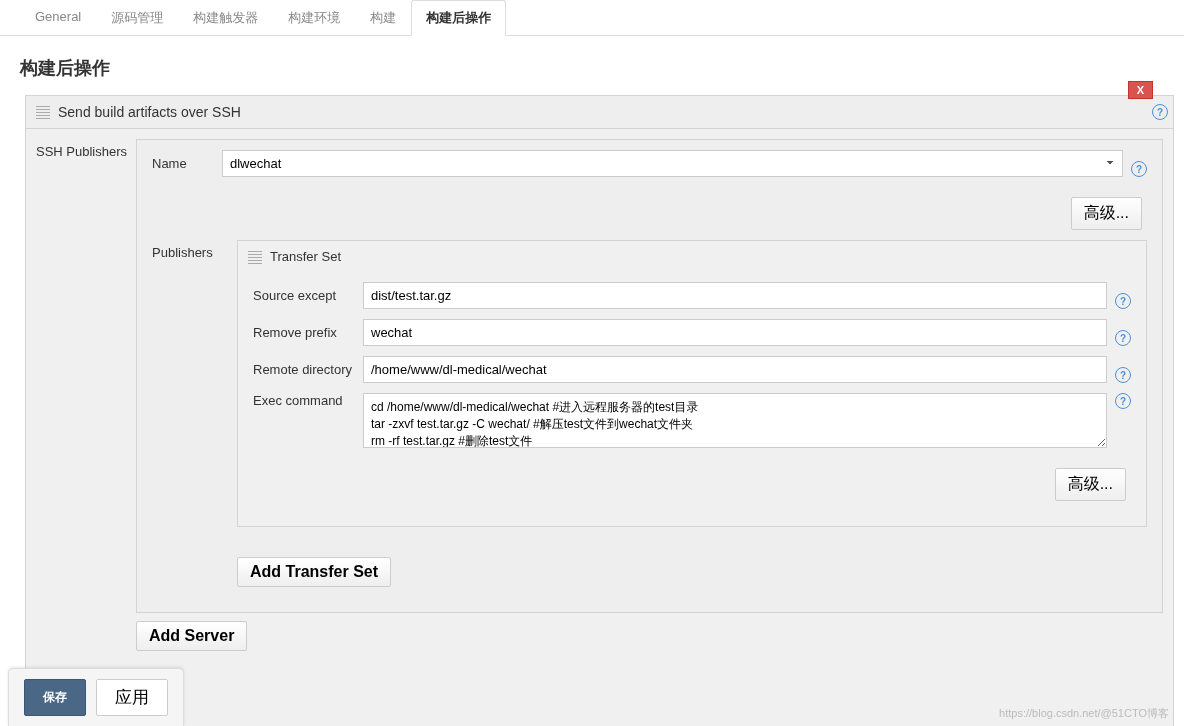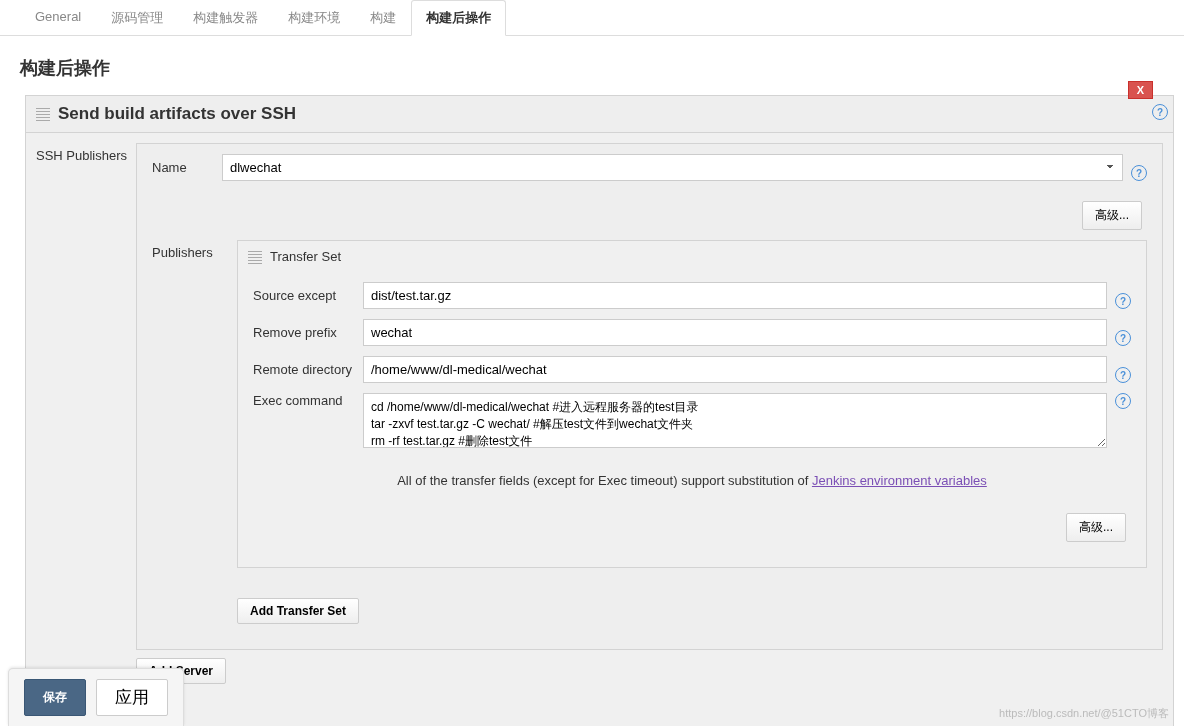--- a/index.html
+++ b/index.html
@@ -5,37 +5,37 @@
 * { box-sizing: border-box; margin: 0; padding: 0; }
 body { font-family: "Helvetica Neue", Arial, sans-serif; font-size: 13px; color: #333; background: #fff; width: 1184px; }
 .tabs { display: flex; border-bottom: 1px solid #ddd; padding-left: 20px; background: #fff; }
 .tab { padding: 8px 14px; color: #888; cursor: pointer; border: 1px solid transparent; border-bottom: none; }
 .tab.active { color: #333; font-weight: bold; border: 1px solid #ddd; border-bottom: 1px solid #fff; background: #fff; margin-bottom: -1px; border-radius: 3px 3px 0 0; }
 .section-title { font-size: 18px; font-weight: bold; padding: 20px 20px 15px; }
 .content-wrap { padding: 0 10px 10px 25px; }
 .block { border: 1px solid #d3d3d3; background: #f0f0f0; position: relative; }
 .block-header { display: flex; align-items: center; padding: 8px 10px; border-bottom: 1px solid #d3d3d3; background: #eee; }
 .drag-handle { width: 14px; height: 14px; background: repeating-linear-gradient(0deg, #aaa, #aaa 1px, transparent 1px, transparent 3px); margin-right: 8px; cursor: move; }
-.block-title { font-weight: bold; font-size: 17px; }
+.block-title { font-weight: normal; font-size: 14px; }
 .close-x { position: absolute; top: -15px; right: 20px; background: #d9534f; color: #fff; padding: 2px 8px; font-size: 11px; font-weight: bold; cursor: pointer; border: 1px solid #c9302c; }
 .help-icon { width: 16px; height: 16px; border-radius: 50%; border: 1.5px solid #4a90d9; color: #4a90d9; display: inline-flex; align-items: center; justify-content: center; font-size: 10px; font-weight: bold; cursor: pointer; flex-shrink: 0; }
 .help-top { position: absolute; top: 8px; right: 5px; }
 .body-grid { display: flex; padding: 10px; }
 .left-label { width: 100px; padding-top: 5px; color: #333; font-size: 13px; text-align: left; flex-shrink:0;}
 .right-content { flex: 1; }
 .inner-block { border: 1px solid #d3d3d3; background: #eee; }
 .inner-header { display: flex; align-items: center; padding: 8px 10px; }
 .inner-body { padding: 10px 15px 15px 15px; }
 .row { display: flex; align-items: center; margin-bottom: 10px; }
 .row-label { width: 70px; flex-shrink: 0; }
 .row-input { flex: 1; display: flex; align-items: flex-end; gap: 8px; }
 select, input[type=text] { width: 100%; padding: 5px 7px; border: 1px solid #ccc; background: #fff; font-size: 13px; font-family: inherit; }
 select { appearance: none; background-image: linear-gradient(45deg, transparent 50%, #555 50%), linear-gradient(135deg, #555 50%, transparent 50%); background-position: calc(100% - 12px) 10px, calc(100% - 8px) 10px; background-size: 4px 4px, 4px 4px; background-repeat: no-repeat; }
 textarea { width: 100%; padding: 5px 7px; border: 1px solid #ccc; font-size: 12px; font-family: inherit; resize: both; min-height: 55px; }
-.btn { padding: 5px 12px; border: 1px solid #ccc; background: linear-gradient(#fff, #eee); cursor: pointer; font-size: 12px; border-radius: 2px; }
+.btn { padding: 5px 12px; border: 1px solid #ccc; background: linear-gradient(#fff, #eee); cursor: pointer; font-size: 16px; border-radius: 2px; }
 .btn-right { display: flex; justify-content: flex-end; padding: 10px 5px; }
 .transfer-row-label { width: 110px; flex-shrink: 0; font-size: 13px; }
 .note { font-size: 13px; color: #333; text-align: center; padding: 15px 0; }
 .note a { color: #7b4fb5; text-decoration: underline; }
 .footer-bar { position: fixed; bottom: 0; left: 8px; background: #f5f5f5; border: 1px solid #ddd; border-bottom: none; border-radius: 5px 5px 0 0; padding: 10px 15px; display: flex; gap: 10px; box-shadow: 0 -1px 3px rgba(0,0,0,0.1); }
 .btn-save { background: #4a6785; color: #fff; border: 1px solid #3a5775; padding: 6px 18px; font-weight: bold; cursor: pointer; border-radius: 2px; font-size:12px;}
 .btn-apply { background: #fff; border: 1px solid #ccc; padding: 6px 18px; cursor: pointer; border-radius: 2px; font-size:17px;}
 .watermark { position: fixed; bottom: 5px; right: 15px; color: #bbb; font-size: 11px; }
 .transfers-section .left-label { width: 85px;}
 .ssh-section { margin-bottom: 10px;}
@@ -115,23 +115,20 @@
                     </div>
                     <div class="row" style="align-items:flex-start;">
                       <div class="transfer-row-label">Exec command</div>
                       <div class="row-input" style="align-items:flex-start;">
                         <textarea style="">cd /home/www/dl-medical/wechat #进入远程服务器的test目录
 tar -zxvf test.tar.gz -C wechat/ #解压test文件到wechat文件夹
 rm -rf test.tar.gz #删除test文件</textarea>
                         <div class="help-icon">?</div>
                       </div>
                     </div>
-                    <div class="note">
-                      <span>All of the transfer fields (except for Exec timeout) support substitution of </span><a href="#">Jenkins environment variables</a>
-                    </div>
                     <div class="btn-right">
                       <button class="btn">高级...</button>
                     </div>
                   </div>
                 </div>
                 <div style="height:30px;"></div>
                 <button class="btn" style="font-weight:bold;">Add Transfer Set</button>
               </div>
             </div>
           </div>

